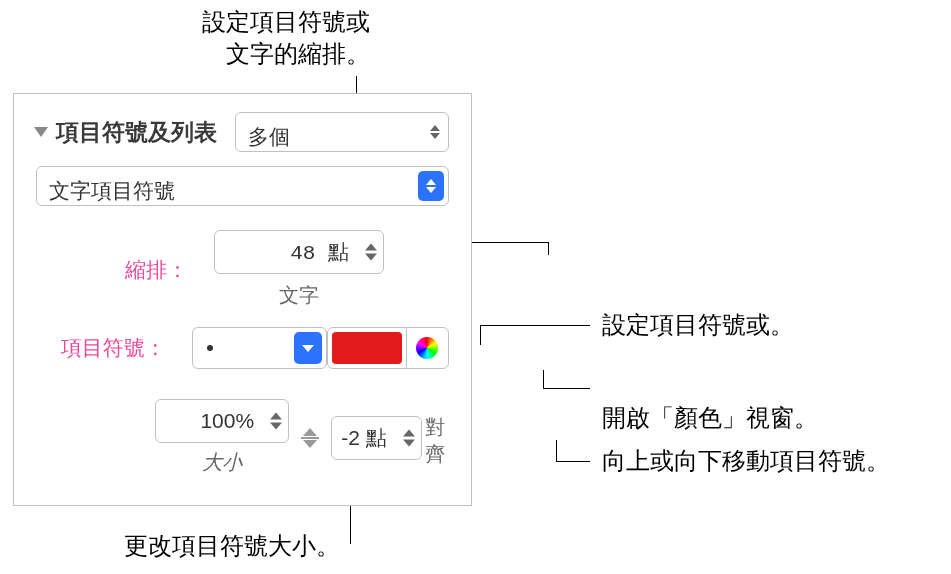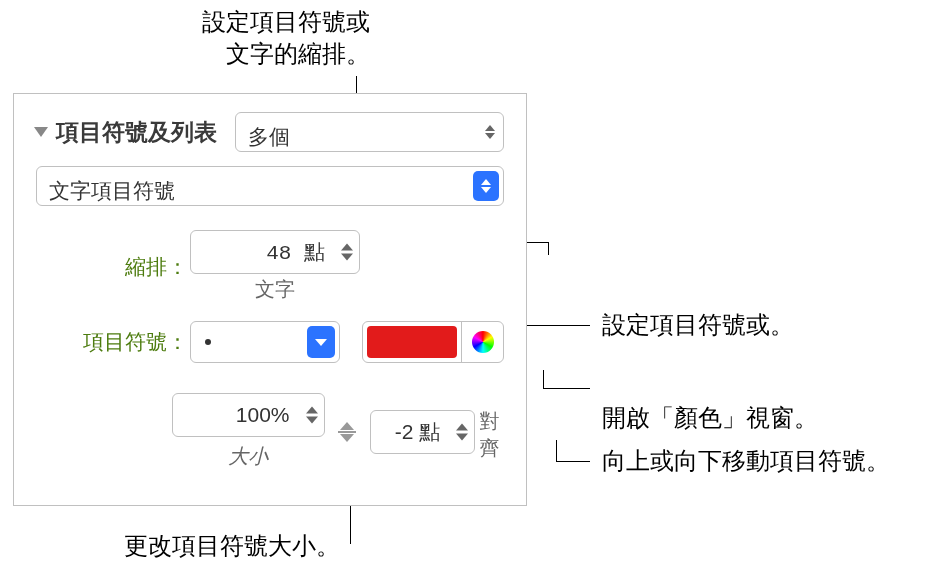--- a/index.html
+++ b/index.html
@@ -20,21 +20,21 @@
     }
     .annotation-left { text-align: left; }
     .line {
       position: absolute;
       background: #000;
     }
     .panel {
       position: absolute;
       left: 13px;
       top: 93px;
-      width: 514px;
+      width: 459px;
       height: 413px;
       border: 1px solid #c0c0c0;
       background: #fff;
       padding: 18px 22px 22px 22px;
     }
     .row {
       display: flex;
       align-items: center;
       margin-bottom: 14px;
     }
@@ -120,23 +120,23 @@
       top: 50%;
       transform: translateY(-50%);
       display: flex;
       flex-direction: column;
       gap: 3px;
     }
     .stepper .chev-up { border-bottom-color: #666; border-left-width:6px; border-right-width:6px; border-bottom-width:7px;}
     .stepper .chev-down { border-top-color: #666; border-left-width:6px; border-right-width:6px; border-top-width:7px;}
     .field-label {
       font-size: 21px;
-      color: #4d7c0f;
+      color: #ec4899;
       text-align: right;
-      margin-right: 2px;
+      margin-right: 26px;
     }
     .sub-label {
       font-size: 20px;
       color: #666;
       text-align: center;
     }
     .indent-row {
       display: flex;
       align-items: center;
       margin-top: 6px;
@@ -286,21 +286,21 @@
   <div class="indent-row" style="margin-top:24px;">
     <div class="field-label" style="width:152px;">縮排：</div>
     <div style="display:flex; flex-direction:column; align-items:center; width:170px;">
       <div class="numeric-input" style="width:100%;font-family:Liberation Mono, monospace;">
         <span class="val">48 點</span>
         <div class="stepper">
           <div class="chev-up"></div>
           <div class="chev-down"></div>
         </div>
       </div>
-      <div class="sub-label" style="margin-top:2px;text-align:center;">文字</div>
+      <div class="sub-label" style="margin-top:8px;text-align:center;">文字</div>
     </div>
   </div>
 
   <div class="indent-row" style="margin-top:18px;">
     <div class="field-label" style="width:152px;">項目符號：</div>
     <div class="bullet-select">
       <div class="bullet-dot"></div>
       <div class="blue-single-chev">
         <div class="chev-down"></div>
       </div>

